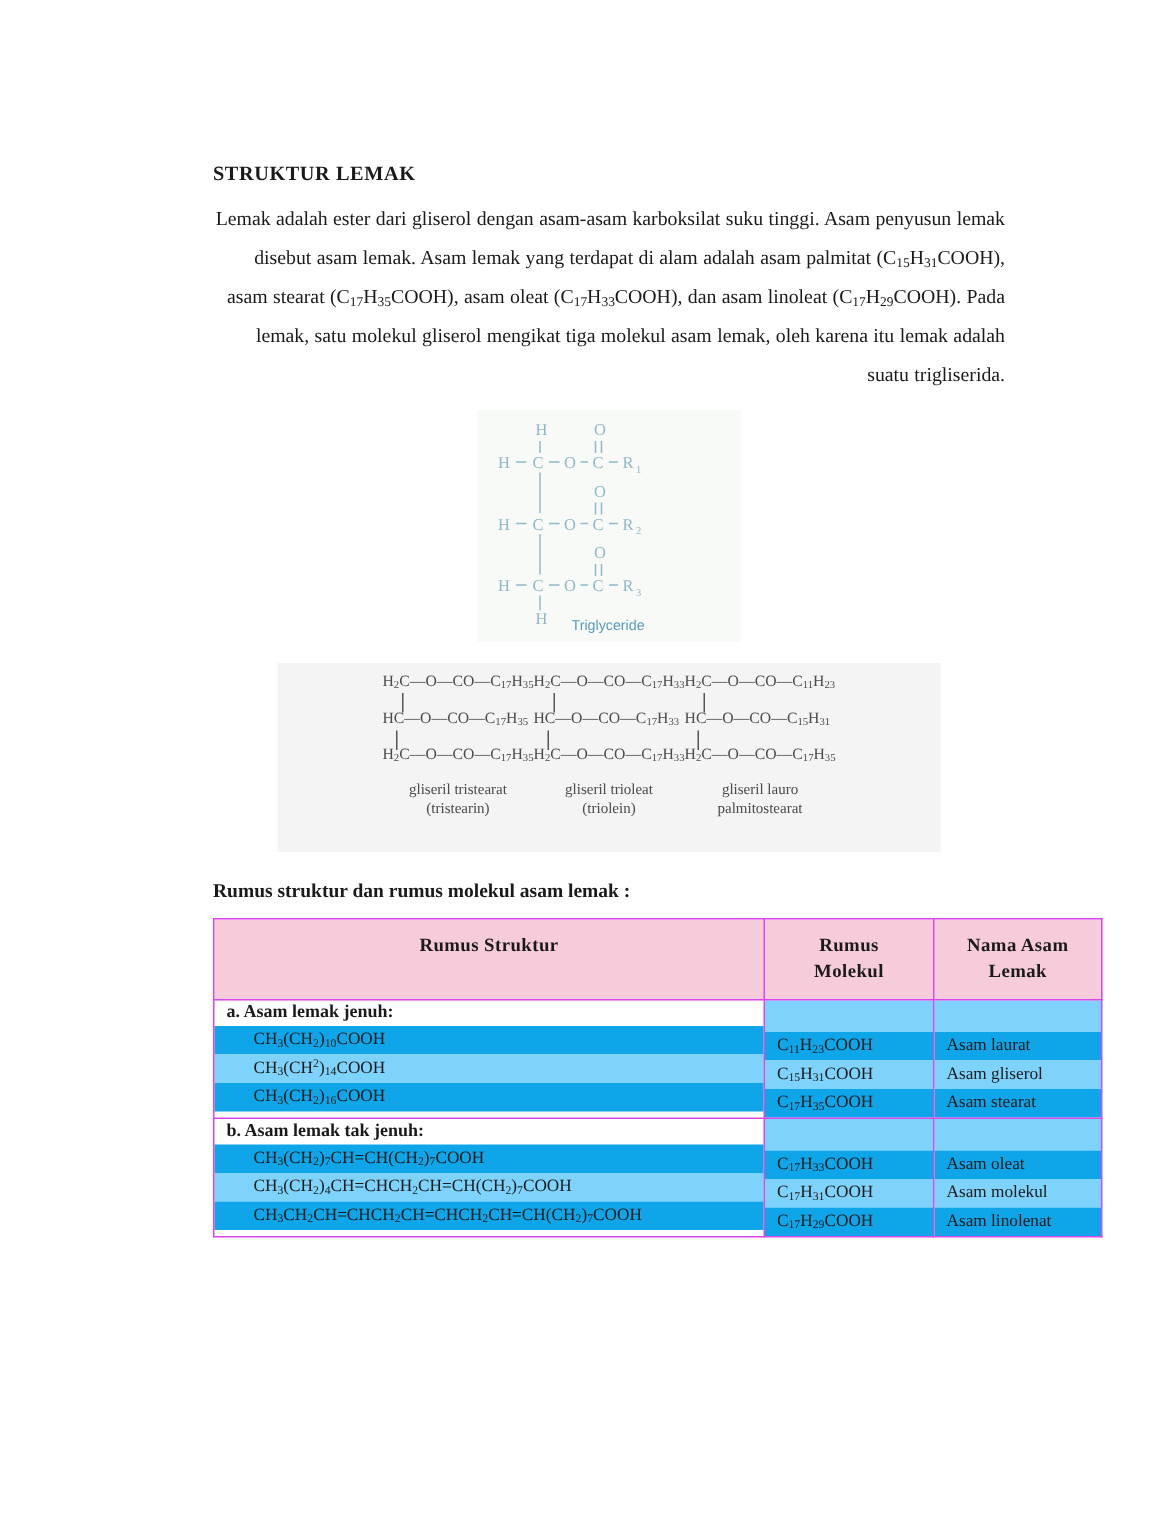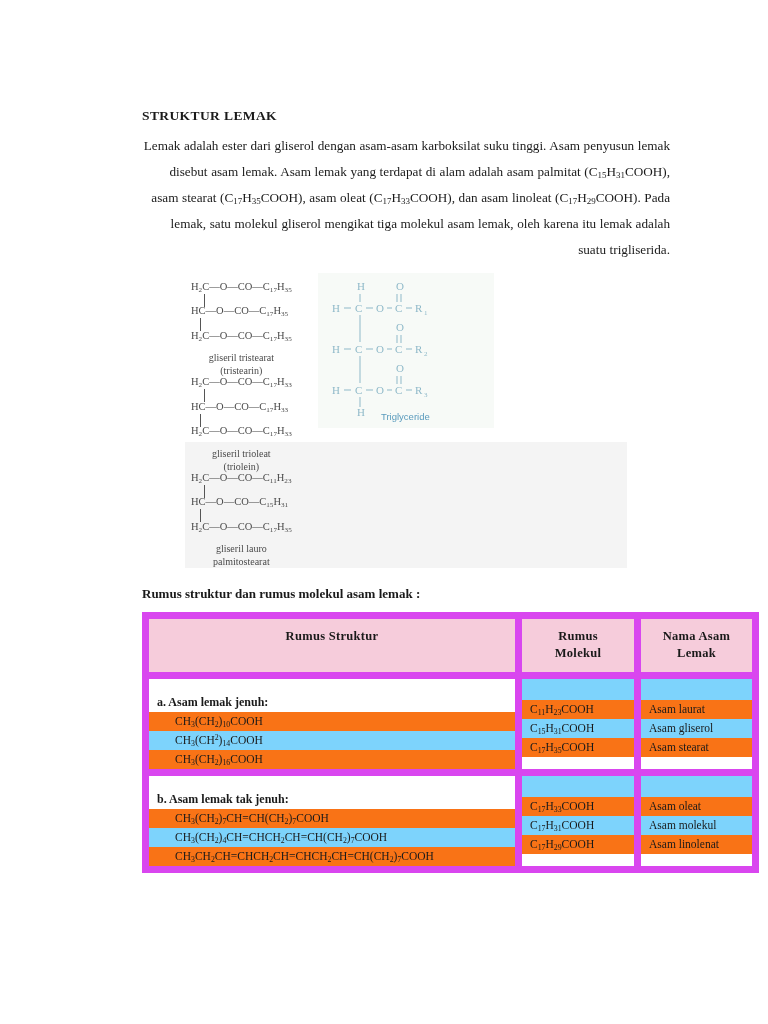--- a/index.html
+++ b/index.html
@@ -67,26 +67,25 @@
   }
   .tg-svg { display:block; }
 
   
   .fig-three {
     margin: 14px auto 0 auto;
     width: 442px;
     height: 126px;
     background: #f4f4f4;
     display: flex;
-    justify-content: flex-end;
+    justify-content: center;
     align-items: flex-start;
     padding: 8px 6px 0 6px;
     box-sizing: border-box;
     color: #555;
-    flex-direction: column;
   }
   .formula-block {
     text-align: center;
     font-size: 10px;
     line-height: 1;
     color: #4a4a4a;
     font-family: "Liberation Serif", "DejaVu Serif", serif;
   }
   .formula-rows { text-align: left; display:inline-block; }
   .frow {
@@ -116,57 +115,57 @@
     margin: 18px 0 10px 0;
   }
   table.fa {
     border-collapse: collapse;
     width: 567px;
     table-layout: fixed;
     font-size: 11.5px;
     border: 1px solid #8a8a8a;
   }
   table.fa th, table.fa td {
-    border: 7px solid #d946ef;
+    border: 1px solid #d946ef;
     padding: 0;
     vertical-align: top;
   }
   table.fa thead th {
     background: #f6ccdb;
     font-weight: bold;
     text-align: center;
     font-size: 12.5px;
     line-height: 17px;
     padding: 9px 4px 10px 4px;
     letter-spacing: 0.3px;
   }
   .col-struct { width: 358px; }
   .col-mol { width: 104px; }
   .col-name { width: 103px; }
 
   .grp-label {
     font-weight: bold;
     font-size: 12px;
-    padding: 16px 0 2px 8px;
+    padding: 0 0 2px 8px;
     background: #ffffff;
   }
   .rowline {
     font-size: 11.5px;
     line-height: 19px;
     padding: 0 0 0 26px;
     white-space: nowrap;
   }
   .cellline {
     font-size: 11.5px;
     line-height: 19px;
     padding: 0 0 0 8px;
     text-align: left;
     white-space: nowrap;
   }
-  .stripe { background: #f97316; }
+  .stripe { background: #0ea5e9; }
   .plain  { background: #7dd3fc; }
   .mol-cell, .name-cell { padding: 0; }
   .mol-pad { height: 21px; }
 </style>
 </head>
 <body>
 
 <div class="page">
   <div class="content">
 

